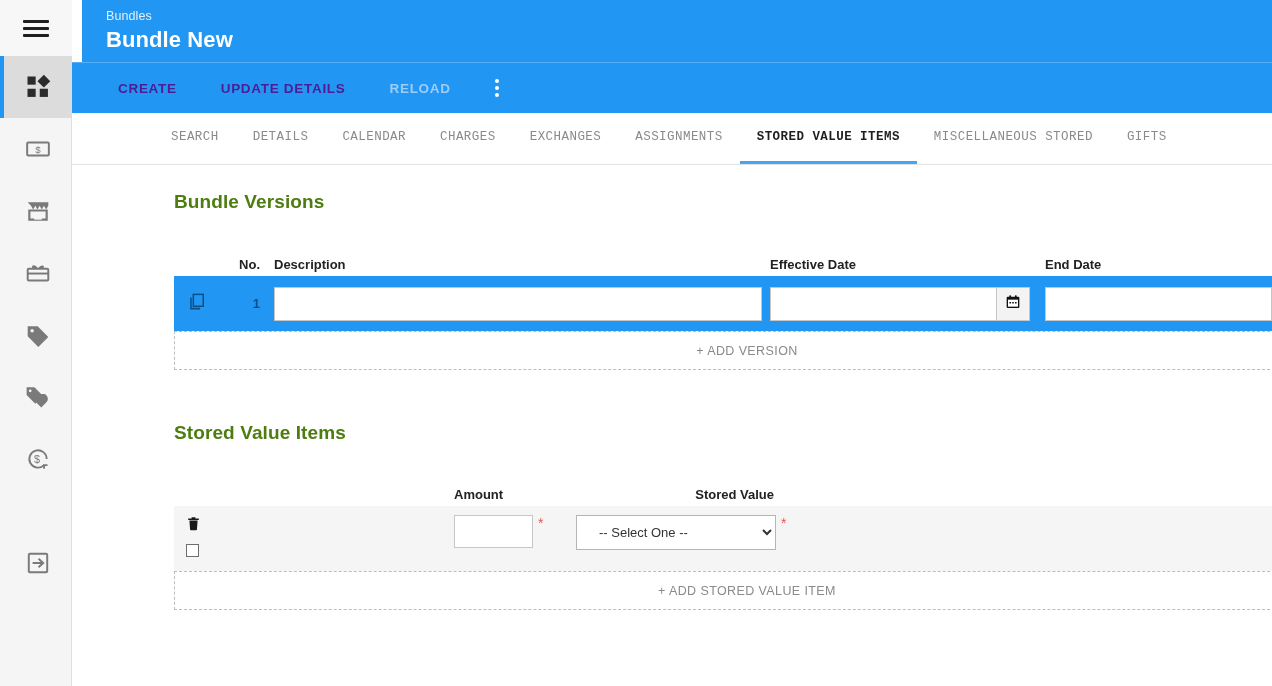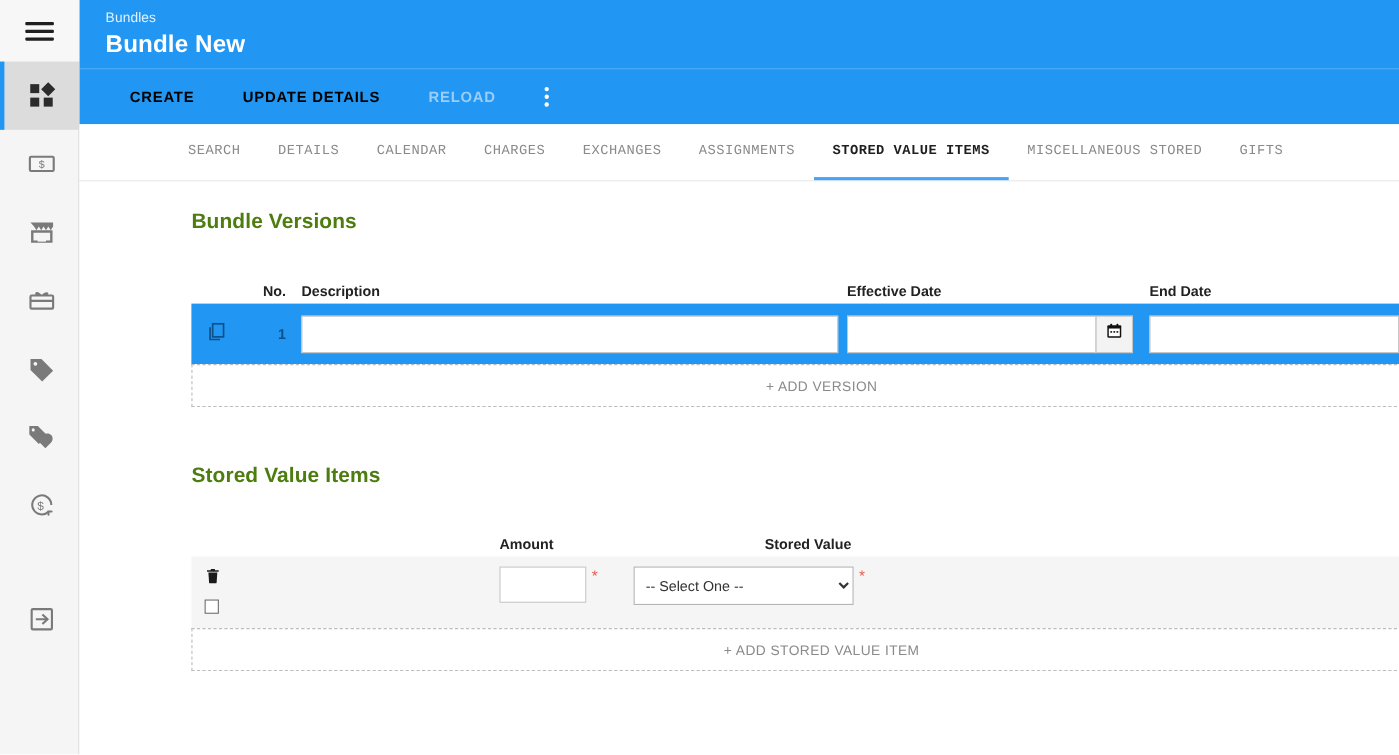--- a/index.html
+++ b/index.html
@@ -49,20 +49,21 @@
   
   .main { flex: 1 1 auto; height: 686px; display: flex; flex-direction: column; min-width: 0; }
 
   .topbar {
     background: #2196F3;
     color: #fff;
     height: 62px;
     position: relative;
     flex: 0 0 62px;
     padding: 8px 0 0 24px;
+    margin-left: 10px;
   }
   .breadcrumb {
     font-size: 12.5px; color: #e3f1fd; line-height: 16px;
     letter-spacing: .1px;
   }
   .page-title {
     font-size: 22px; font-weight: bold; color: #fff; line-height: 30px;
     letter-spacing: .1px; margin-top: 1px;
   }
   .start-over {
@@ -78,21 +79,21 @@
 
   .actionbar {
     background: #2196F3;
     height: 51px;
     flex: 0 0 51px;
     display: flex; align-items: center;
     padding-left: 24px;
     border-top: 1px solid #56AFF6;
   }
   .action-btn {
-    background: none; border: none; color: #000000;
+    background: none; border: none; color: #4c1d95;
     font-size: 13.5px; font-weight: bold; letter-spacing: .7px;
     padding: 8px 22px; cursor: pointer;
     font-family: "Liberation Sans", sans-serif;
   }
   .action-btn.disabled { color: #9ACDF7; cursor: default; }
   .kebab {
     width: 36px; height: 36px; margin-left: 6px;
     display: flex; flex-direction: column; align-items: center; justify-content: center;
     gap: 3px; cursor: pointer; background: none; border: none;
   }
@@ -201,21 +202,21 @@
   .amt-input {
     width: 79px; height: 33px; border: 1px solid #c6c6c6; background: #fff;
     font-size: 13px; padding: 0 6px; outline: none;
     font-family: "Liberation Sans", sans-serif;
   }
   .req { color: #E8594A; font-size: 14px; margin-left: 5px; line-height: 16px; }
   .svi-sv { display: flex; align-items: flex-start; padding-left: 22px; }
   .sel {
     width: 200px; height: 35px;
     border: 1px solid #b5b5b5; background: #fff;
-    font-size: 13px; padding: 0 6px; color: #333;
+    font-size: 13px; padding: 0 18px; color: #333;
     font-family: "Liberation Sans", sans-serif;
   }
   .trash { cursor: pointer; display:block; }
 </style>
 </head>
 <body>
 
 <div class="app">
 
   <nav class="sidebar">

